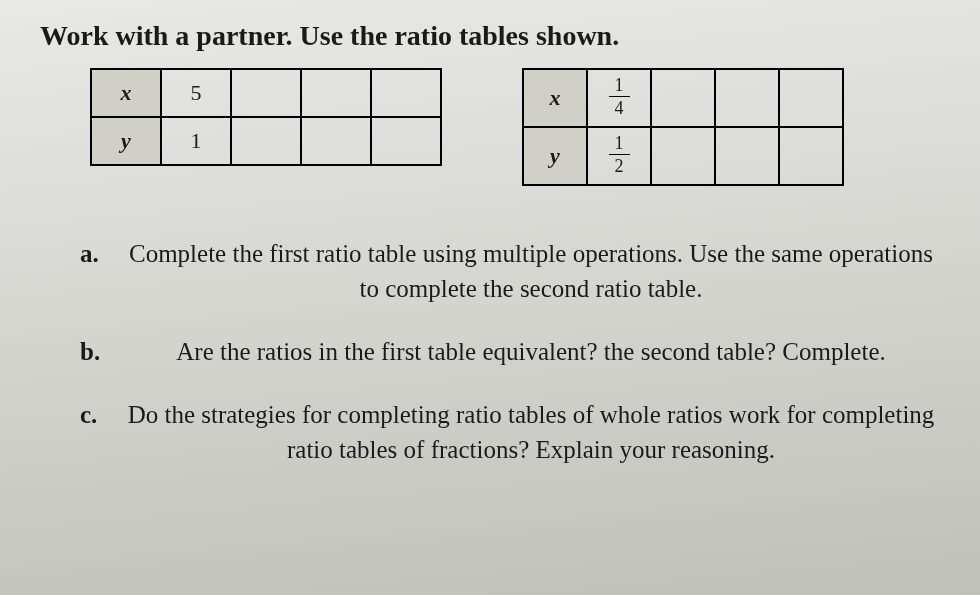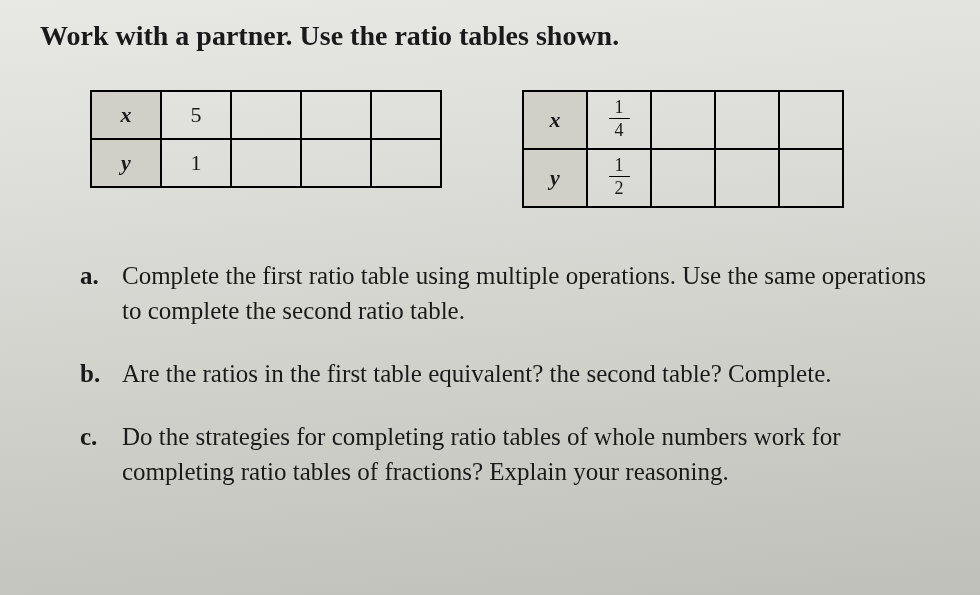--- a/index.html
+++ b/index.html
@@ -8,21 +8,21 @@
     height: 595px;
     font-family: Georgia, 'Times New Roman', serif;
     background: linear-gradient(175deg, #e8e8e5 0%, #d5d5d0 50%, #c0c0ba 100%);
     color: #1a1a1a;
     padding: 20px 30px;
     overflow: hidden;
   }
   .heading {
     font-size: 28px;
     font-weight: bold;
-    margin-bottom: 38px;
+    margin-bottom: 16px;
     margin-left: 10px;
   }
   .tables-row {
     display: flex;
     gap: 80px;
     margin-left: 60px;
     margin-bottom: 50px;
     align-items: flex-start;
   }
   table {
@@ -56,21 +56,21 @@
   .q {
     display: flex;
     font-size: 25px;
     margin-bottom: 28px;
     line-height: 1.4;
   }
   .q .label {
     font-weight: bold;
     min-width: 42px;
   }
-  .q .text { flex: 1; }
+  .q .text { flex: 1; text-align: center; }
 </style>
 </head>
 <body>
 
 <div class="heading">Work with a partner. Use the ratio tables shown.</div>
 
 <div class="tables-row">
 
   <table class="table1">
     <tbody>
@@ -126,15 +126,15 @@
   <div class="q">
     <div class="label">a.</div>
     <div class="text">Complete the first ratio table using multiple operations. Use the same operations to complete the second ratio table.</div>
   </div>
   <div class="q">
     <div class="label">b.</div>
     <div class="text">Are the ratios in the first table equivalent? the second table? Complete.</div>
   </div>
   <div class="q">
     <div class="label">c.</div>
-    <div class="text">Do the strategies for completing ratio tables of whole numbers work for completing ratio tables of fractions? Explain your reasoning.</div>
+    <div class="text">Do the strategies for completing ratio tables of whole ratios work for completing ratio tables of fractions? Explain your reasoning.</div>
   </div>
 </div>
 
 </body></html>

